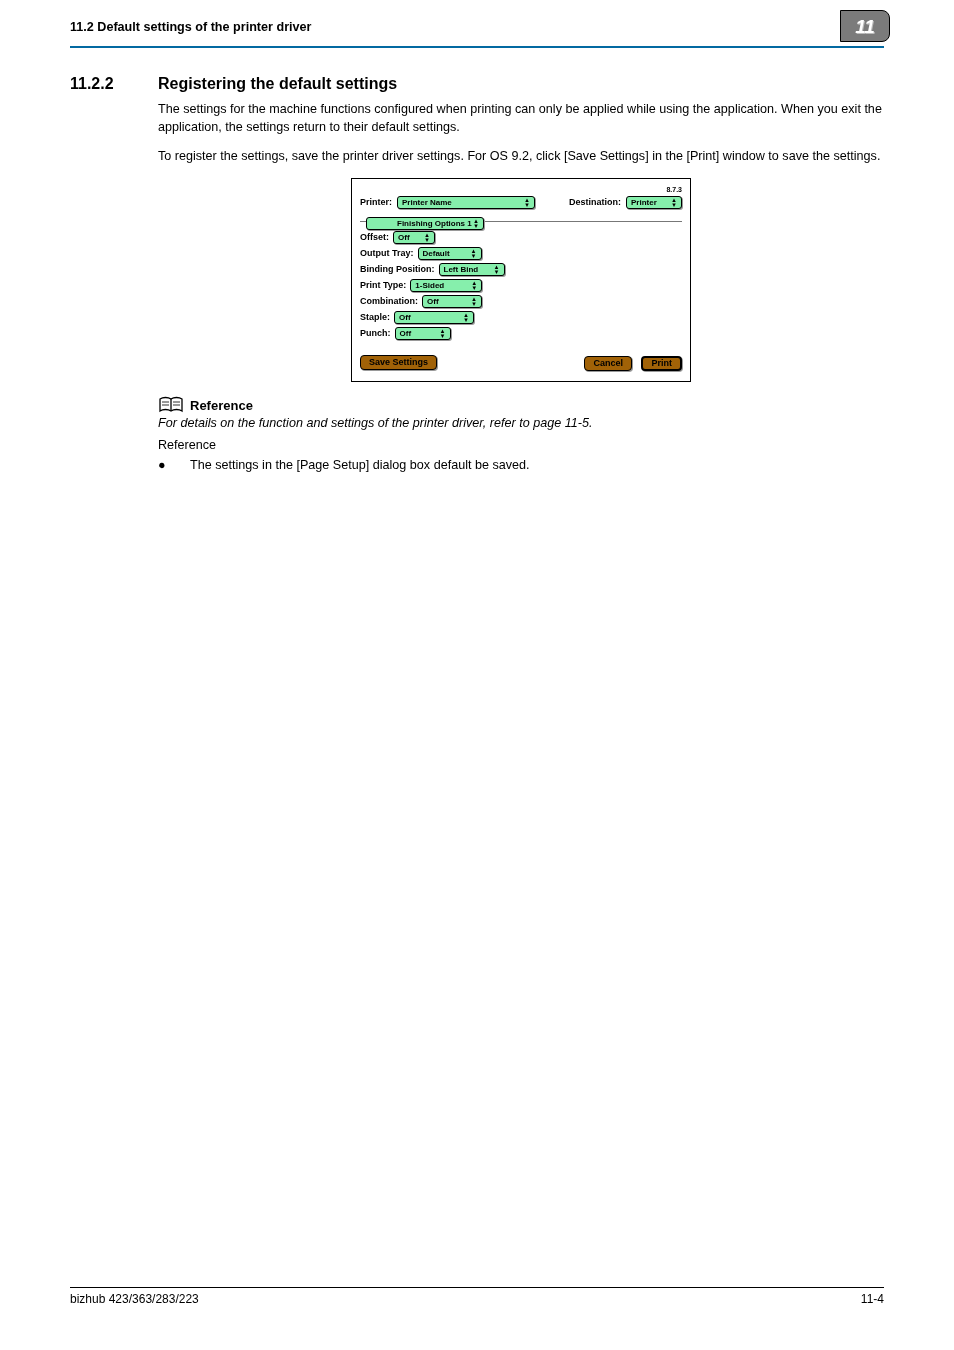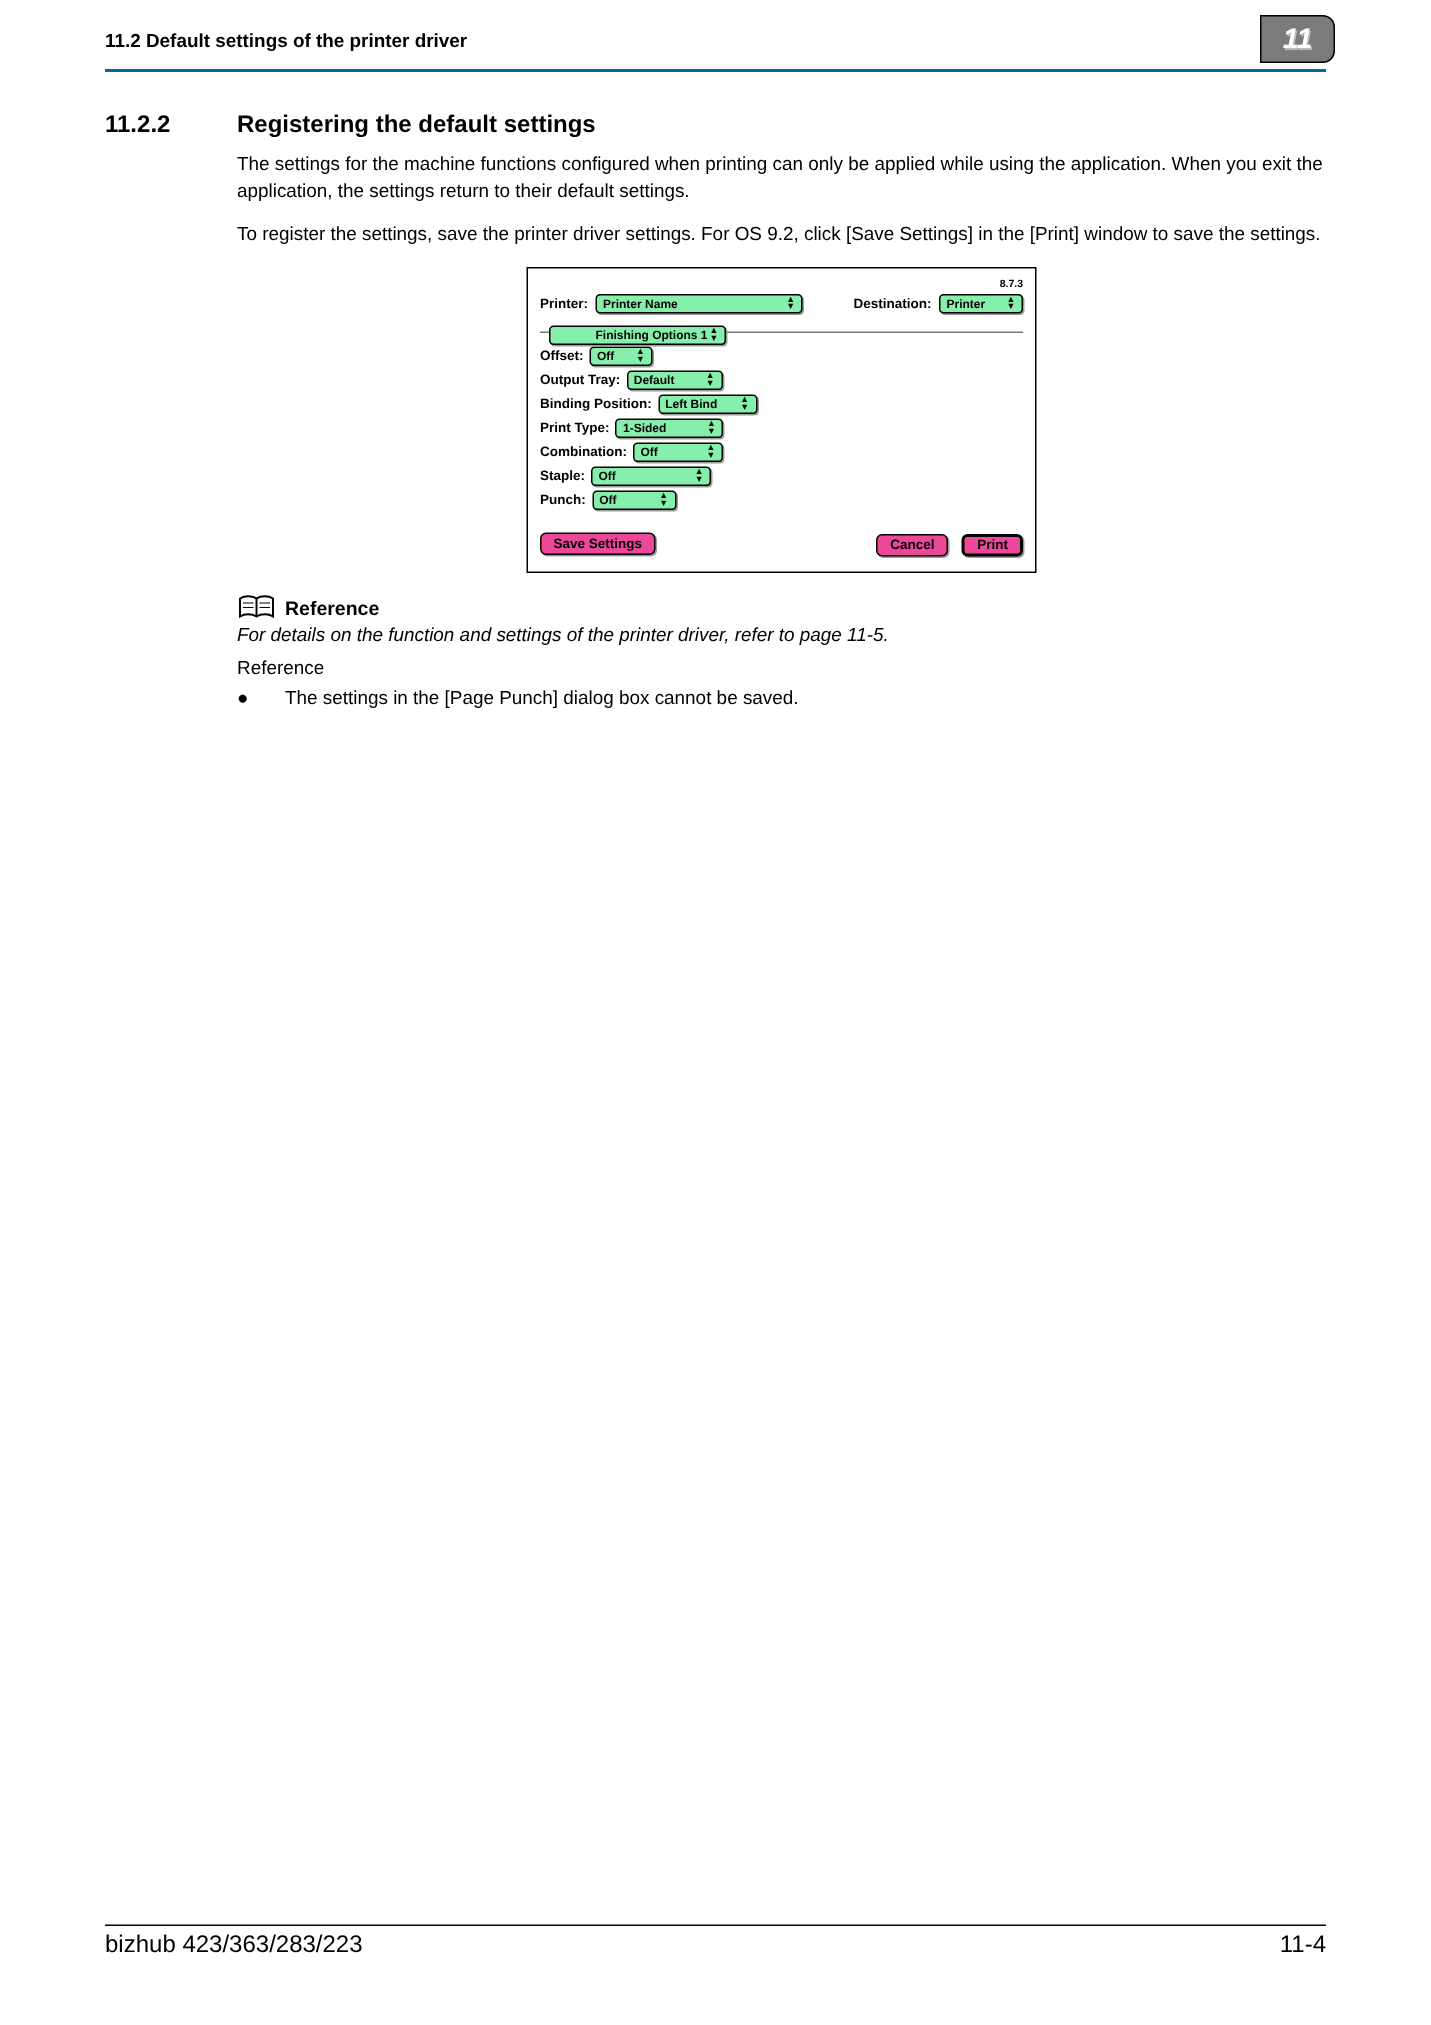--- a/index.html
+++ b/index.html
@@ -151,21 +151,21 @@
     display: flex;
     justify-content: space-between;
     align-items: center;
     margin-top: 14px;
   }
   .d-btn {
     display: inline-flex;
     align-items: center;
     justify-content: center;
     border: 1px solid #000;
-    background: #ec4899;
+    background: #a16207;
     height: 15px;
     border-radius: 4px;
     box-shadow: 1px 1px 0 #9a9a9a;
     padding: 0 8px;
     font-size: 9px;
     font-weight: bold;
   }
   .d-btn.primary { border-width: 2px; }
 
   
@@ -181,21 +181,21 @@
   .ref-sub { margin-left: 88px; font-size: 12.6px; margin-top: 8px; }
   .bullet { margin-left: 88px; font-size: 12.6px; margin-top: 6px; }
   .bullet .b { display: inline-block; width: 32px; }
 
   
   .footer {
     position: absolute;
     left: 70px; right: 70px; bottom: 44px;
     border-top: 1px solid #000;
     padding-top: 4px;
-    font-size: 16px;
+    font-size: 12px;
     display: flex;
     justify-content: space-between;
   }
 </style>
 </head>
 <body>
 
 <div class="header">
   <div class="header-left">11.2    Default settings of the printer driver</div>
   <div class="header-badge">
@@ -312,21 +312,21 @@
         <path d="M13 3 L13 15" fill="none" stroke="#000" stroke-width="1.3"></path>
         <path d="M4 6 L11 6 M4 9 L11 9 M15 6 L22 6 M15 9 L22 9" stroke="#000" stroke-width="0.8"></path>
       </svg>
     </span>
     <span class="ref-heading">Reference</span>
   </div>
   <div class="ref-text">For details on the function and settings of the printer driver, refer to page 11-5.</div>
 
   <div class="ref-sub">Reference</div>
   <div class="bullet">
-    <span class="b">●</span><span>The settings in the [Page Punch] dialog box cannot be saved.</span>
+    <span class="b">●</span><span>The settings in the [Page Setup] dialog box default be saved.</span>
   </div>
 
 </div>
 
 <div class="footer">
   <span>bizhub 423/363/283/223</span>
   <span>11-4</span>
 </div>
 
 </body></html>

